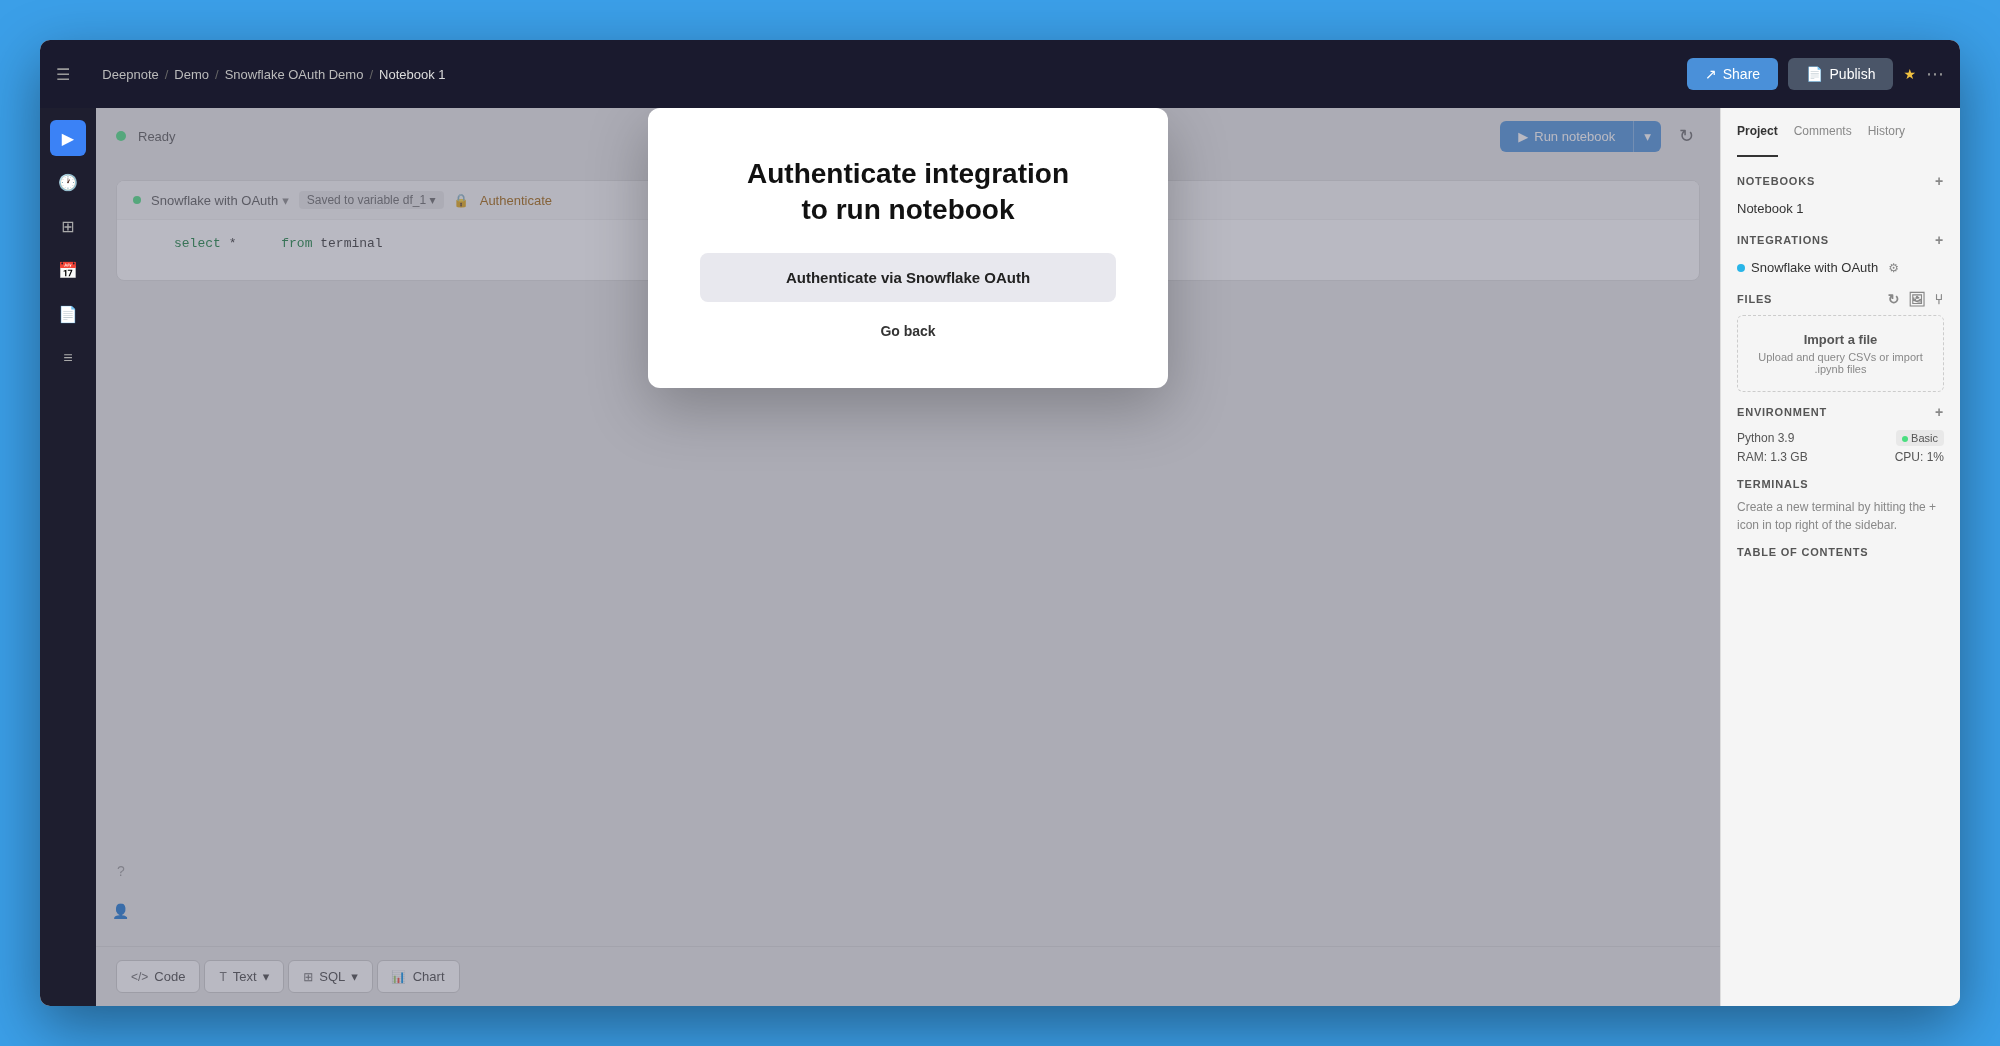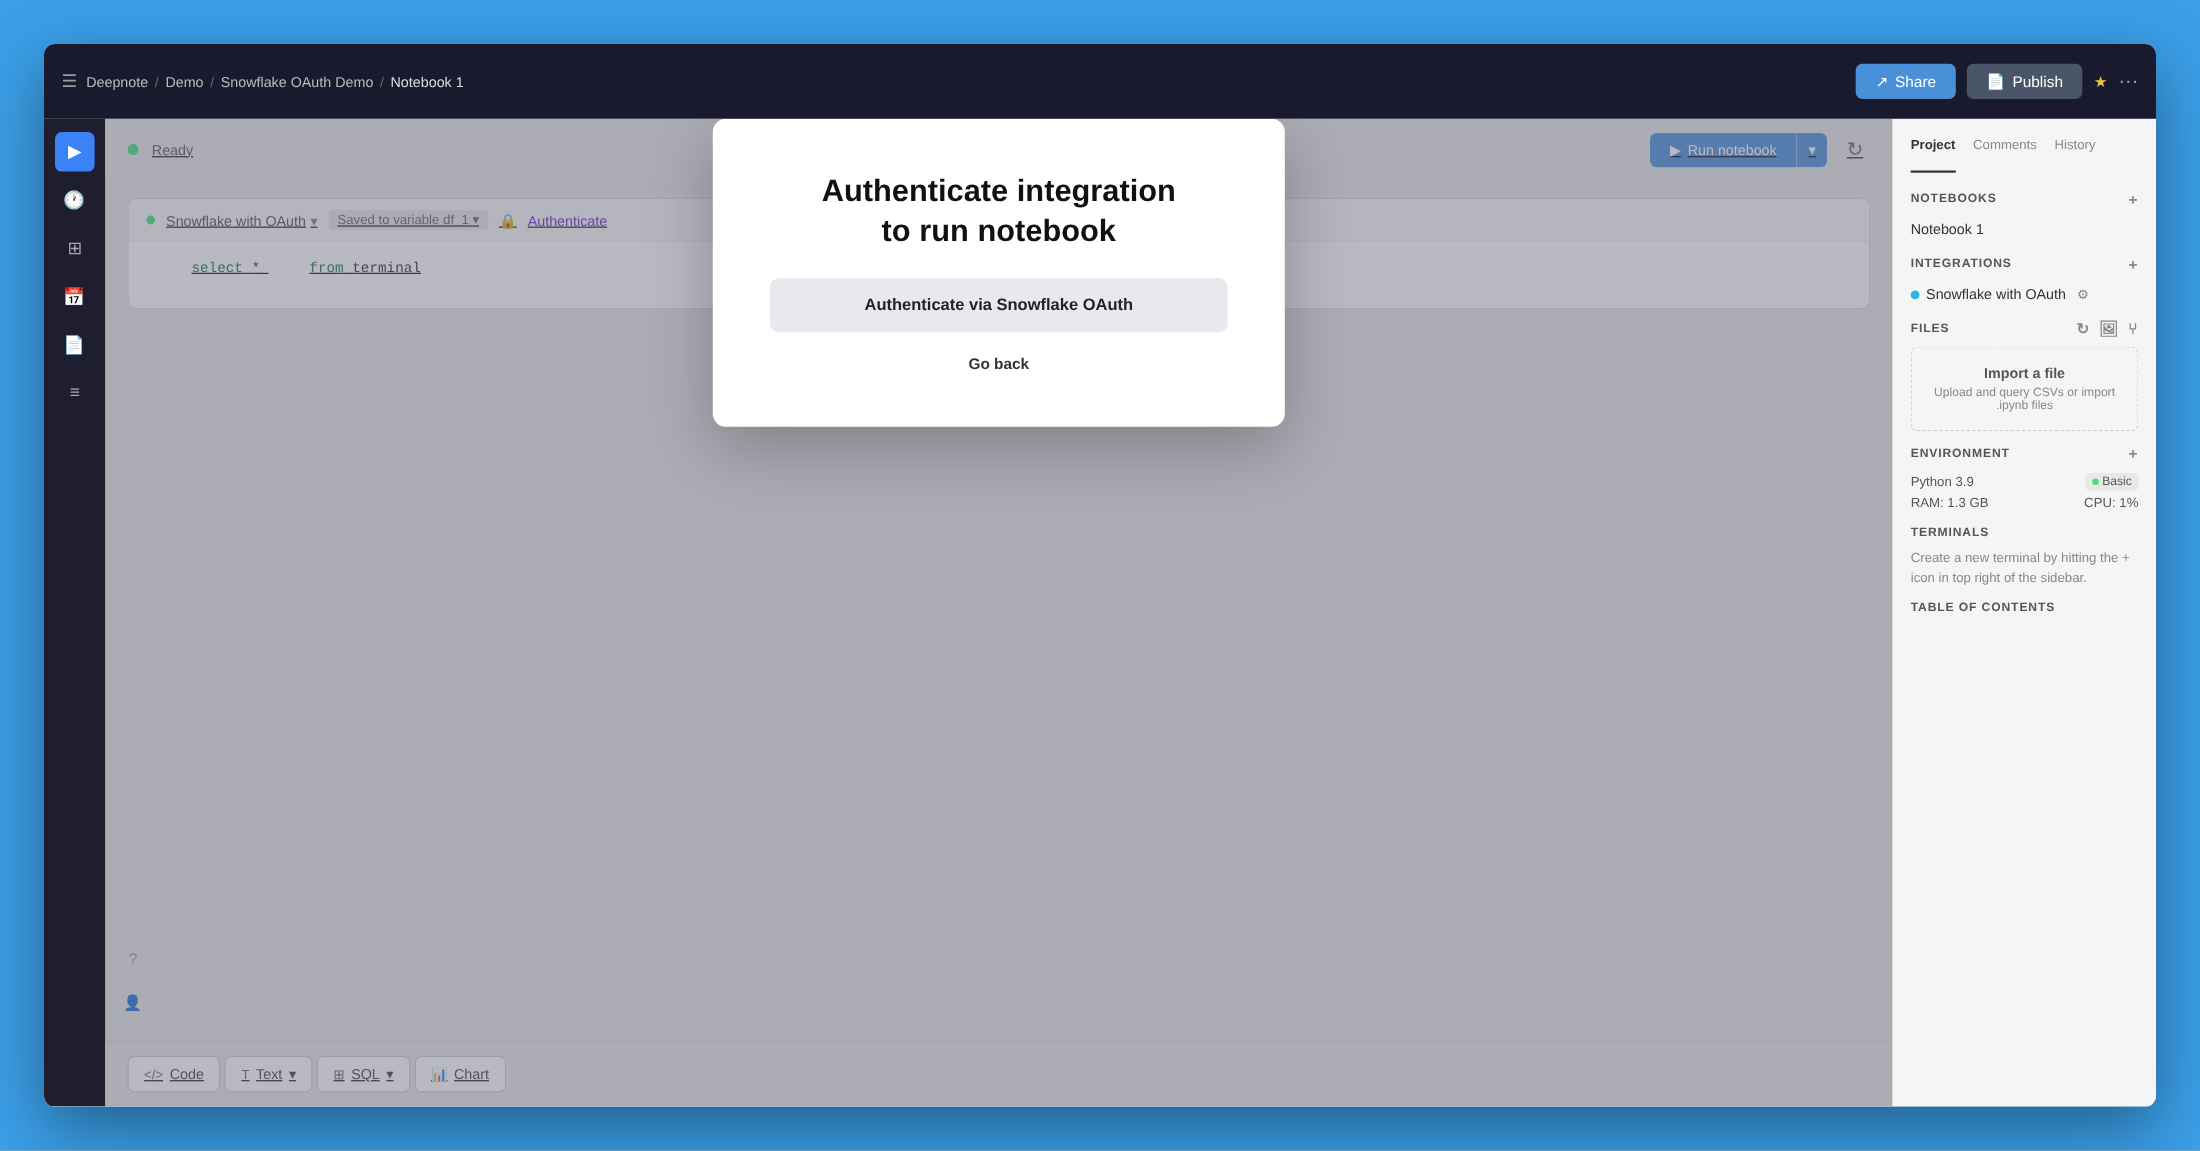--- a/index.html
+++ b/index.html
@@ -42,20 +42,21 @@
       color: #999;
       font-size: 16px;
       cursor: pointer;
     }
     .breadcrumb {
       display: flex;
       align-items: center;
       gap: 6px;
       color: #aaa;
       font-size: 13px;
+      margin-left: 24px;
     }
     .breadcrumb span { color: #bbb; }
     .breadcrumb .separator { color: #666; }
     .breadcrumb .current { color: #ddd; font-weight: 500; }
     .top-bar-right {
       display: flex;
       align-items: center;
       gap: 10px;
     }
     .btn-share {
@@ -120,21 +121,20 @@
     }
 
     
     .notebook-area {
       flex: 1;
       background: #e8e8e8;
       display: flex;
       flex-direction: column;
       overflow: hidden;
       position: relative;
-      text-decoration: underline;
     }
 
     
     .notebook-toolbar {
       height: 56px;
       background: #e8e8e8;
       display: flex;
       align-items: center;
       padding: 0 20px;
       gap: 12px;
@@ -503,21 +503,21 @@
           <div class="cell-header">
             <div class="cell-db-dot"></div>
             <div class="cell-title">
               <span>Snowflake with OAuth</span>
               <span class="arrow">▾</span>
             </div>
             <div class="cell-tag">
               <span>Saved to variable</span>&nbsp;<span>df_1</span>&nbsp;<span>▾</span>
             </div>
             <span class="lock-icon">🔒</span>
-            <span style="font-size:13px;color:#6d28d9;">Authenticate</span>
+            <span style="font-size:13px;color:#a16207;">Authenticate</span>
           </div>
           <div class="cell-body">
             <span class="keyword">select</span>
             <span> * </span>
             <span class="keyword">from</span>
             
             <span> terminal</span>
           </div>
         </div>
       </div>

